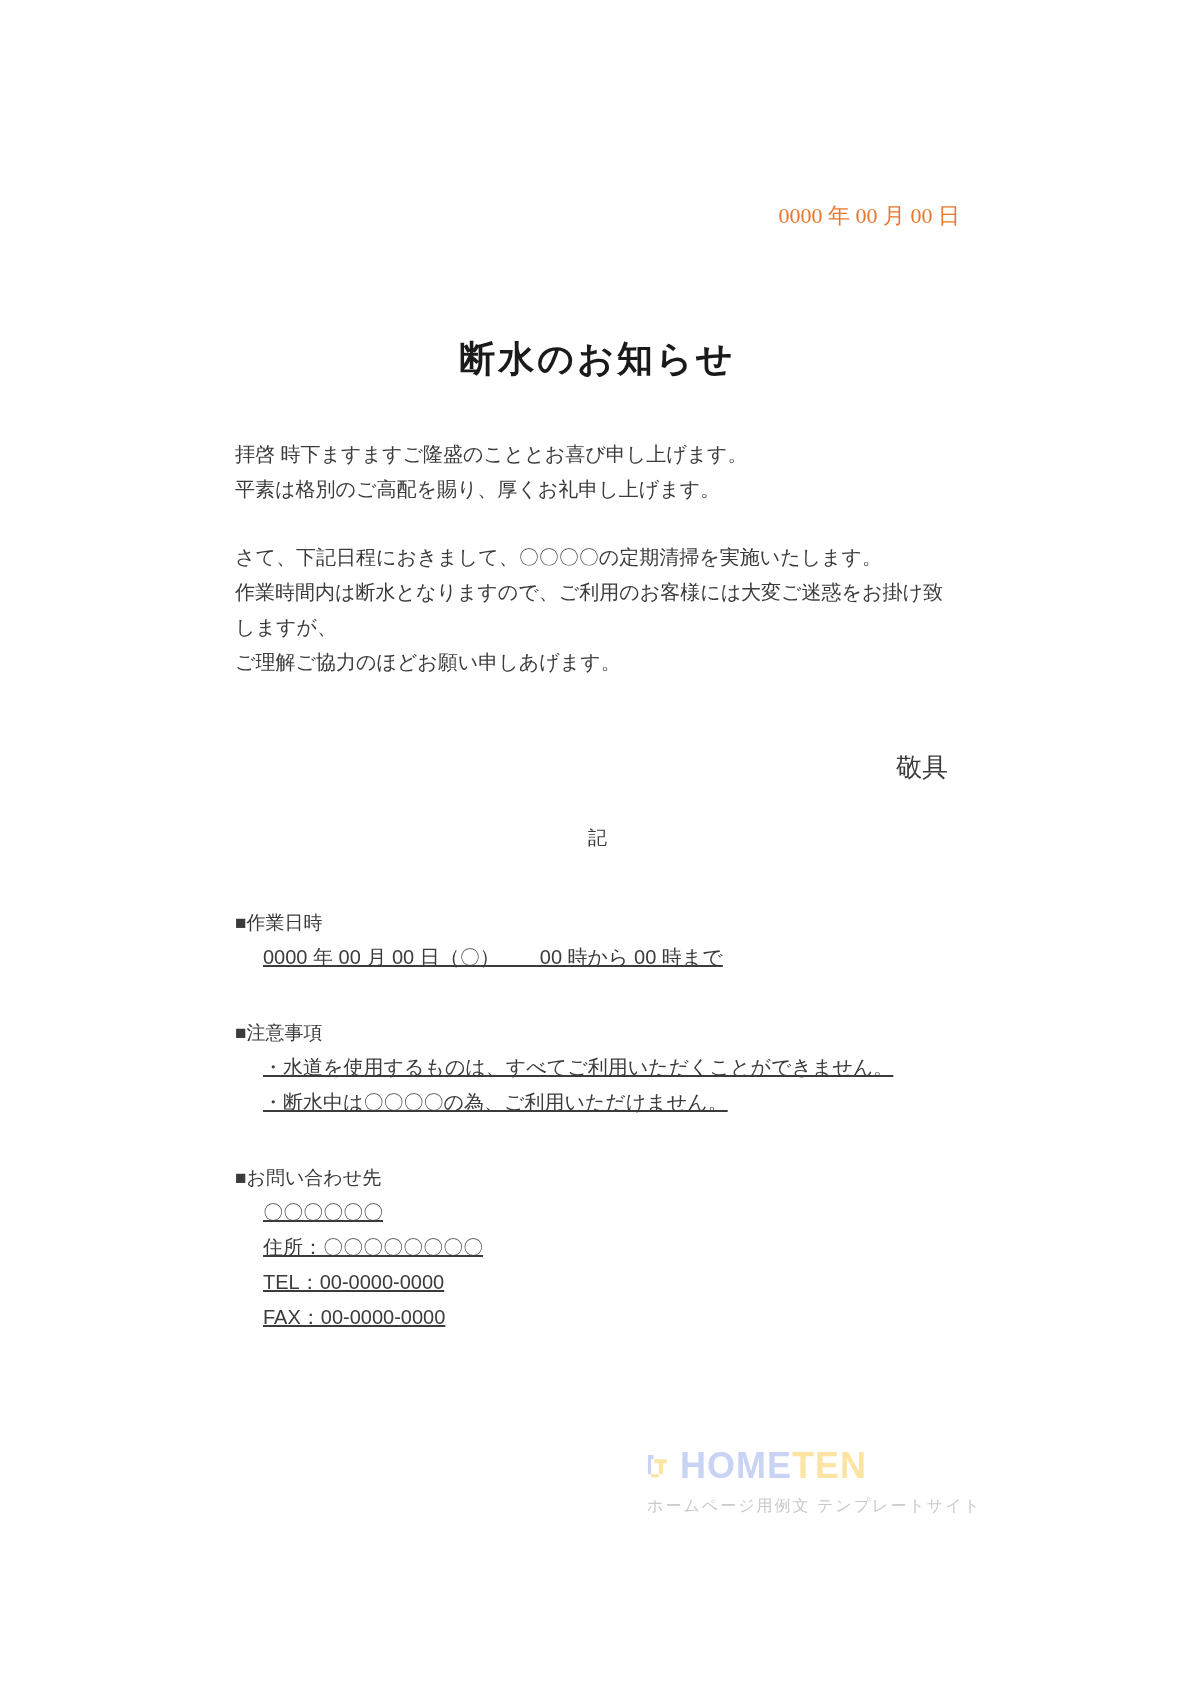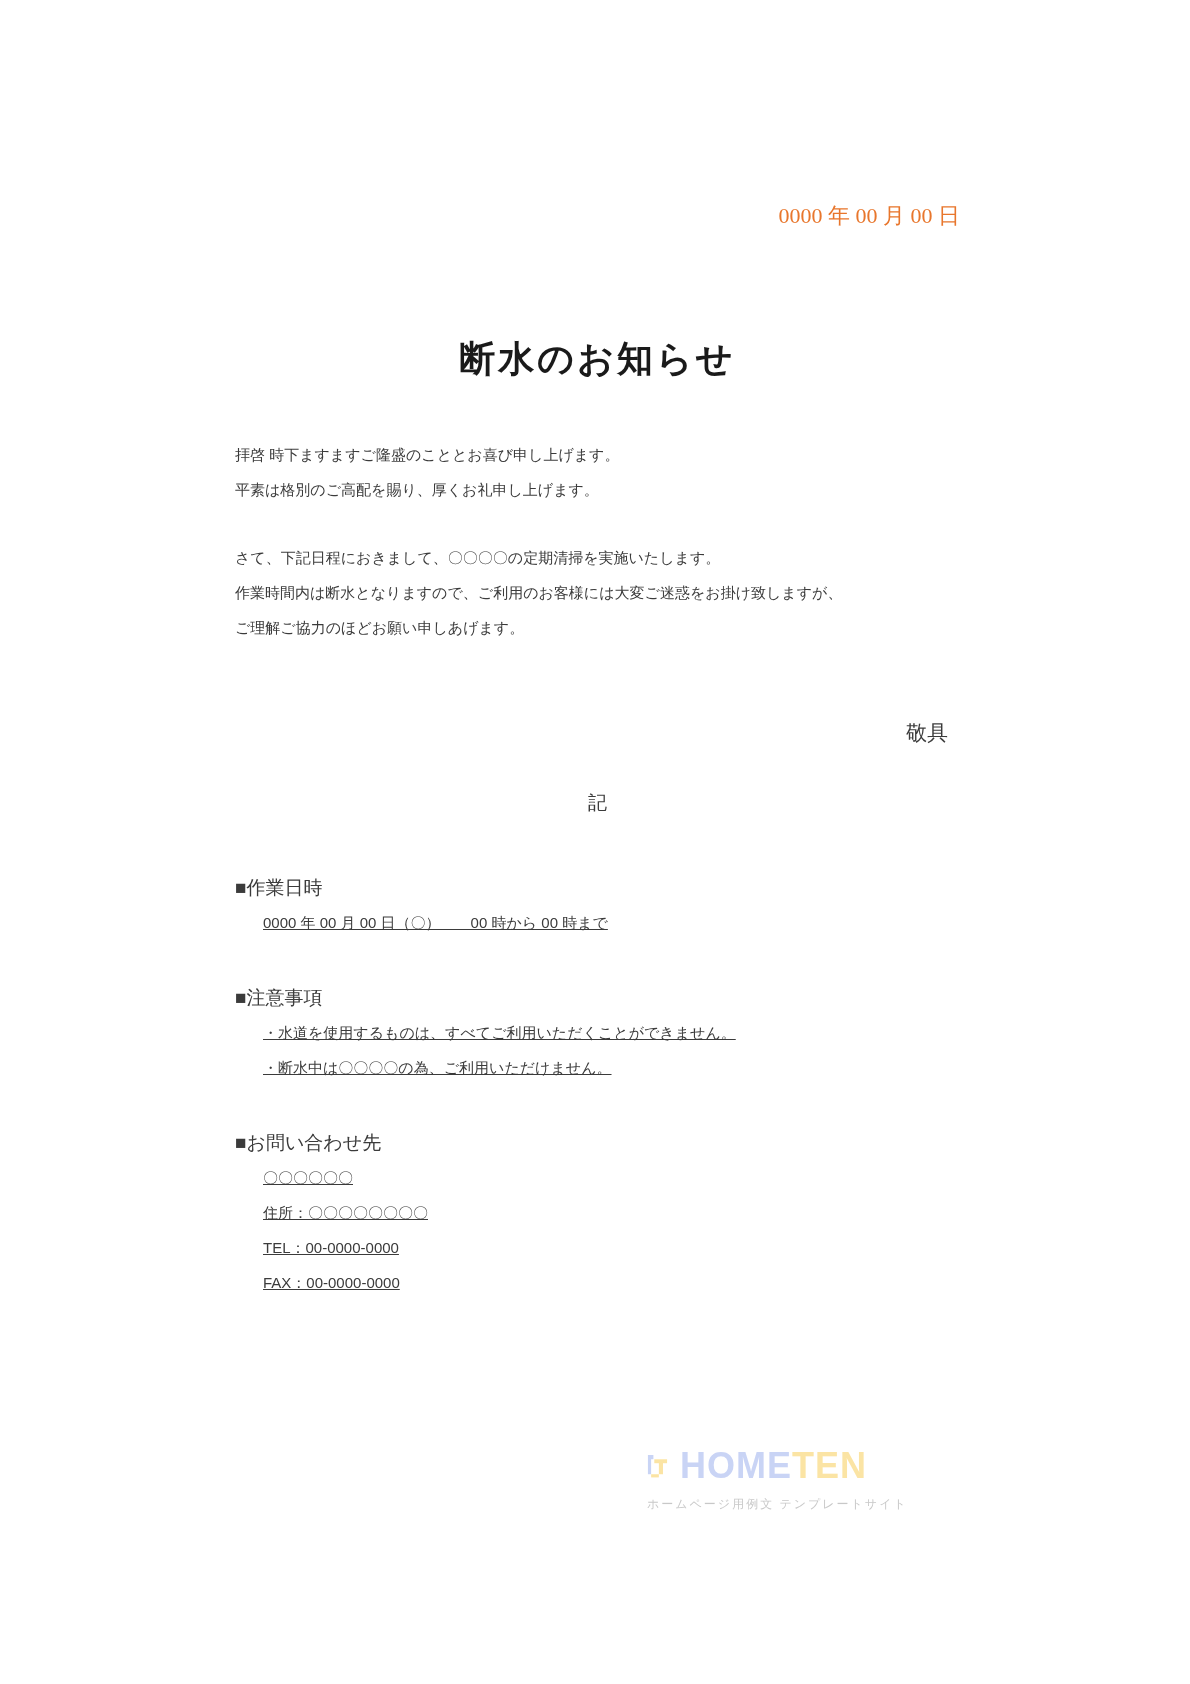--- a/index.html
+++ b/index.html
@@ -34,29 +34,29 @@
     font-weight: bold;
     font-size: 36px;
     line-height: 52px;
     letter-spacing: 3px;
     color: #1a1a1a;
   }
   .para { margin: 0; }
   .greeting { margin-top: 52px; }
   .main-body { margin-top: 33px; }
   .line {
-    font-size: 15px;
+    font-size: 20px;
     line-height: 35px;
     white-space: pre-wrap;
   }
   .closing {
     margin-top: 70px;
     padding-right: 12px;
     text-align: right;
-    font-size: 21px;
+    font-size: 26px;
     line-height: 35px;
   }
   .record-mark {
     margin-top: 35px;
     text-align: center;
     font-size: 19px;
     line-height: 35px;
   }
   .section { margin-top: 40px; }
   .section.first { margin-top: 50px; }
@@ -85,21 +85,21 @@
     font-family: "Liberation Sans", "DejaVu Sans", sans-serif;
     font-weight: bold;
     font-size: 36px;
     letter-spacing: 1px;
     line-height: 40px;
   }
   .logo-home { color: #c7d2f5; }
   .logo-ten  { color: #fbe3a0; }
   .logo-tagline {
     margin-top: 4px;
-    font-size: 12px;
+    font-size: 16px;
     letter-spacing: 2px;
     color: #c6c6c6;
     white-space: nowrap;
   }
 </style>
 </head>
 <body>
 
 <div class="page">
   <div class="content">

